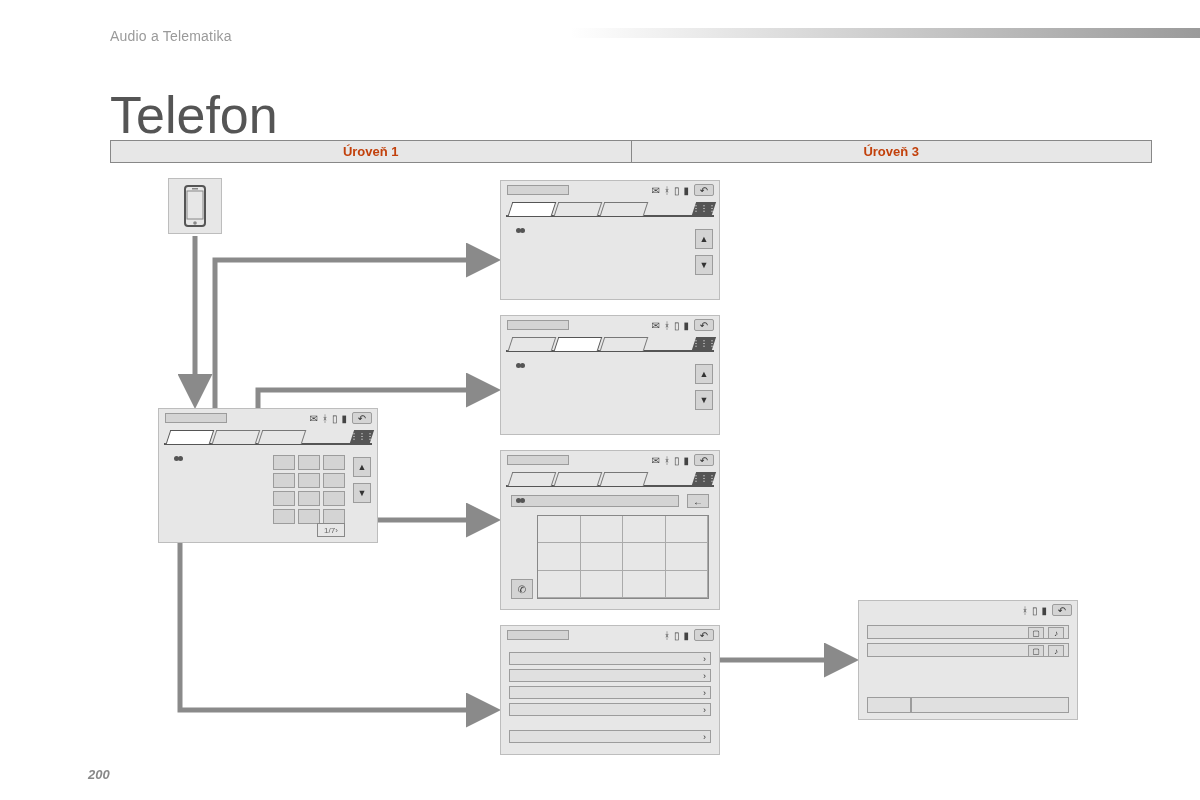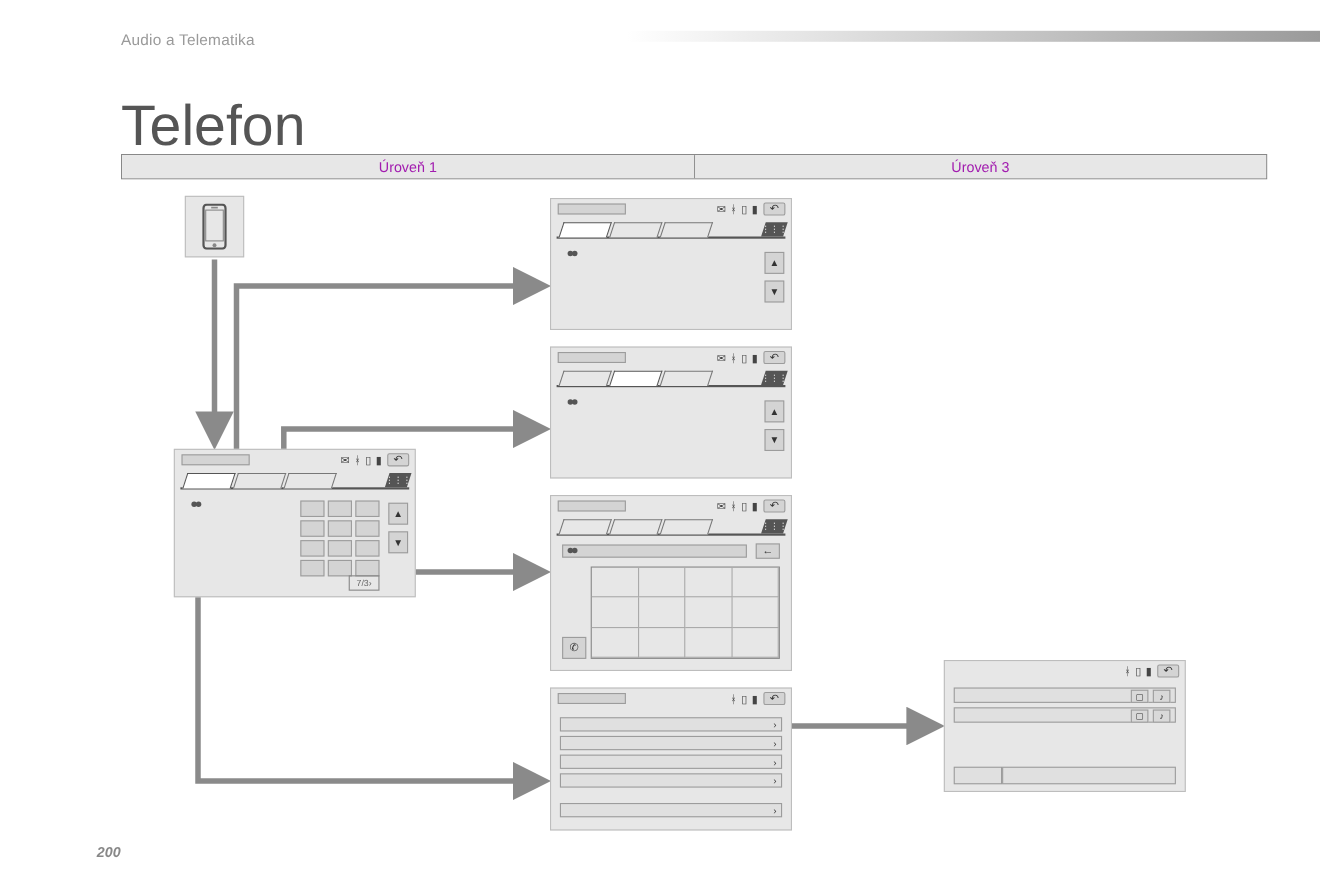--- a/index.html
+++ b/index.html
@@ -31,26 +31,26 @@
   }
   .levels {
     position: absolute;
     top: 140px; left: 110px; right: 48px;
     display: flex;
     border: 1px solid #888;
   }
   .levels div {
     flex: 1;
     text-align: center;
-    font-weight: normal;
+    font-weight: bold;
     font-size: 13px;
     padding: 3px 0;
     background: #e7e7e7;
     border-right: 1px solid #888;
-    color: #a21caf;
+    color: #c2410c;
   }
   .levels div:last-child { border-right: none; }
   .page-num {
     position: absolute;
     bottom: 18px; left: 88px;
     font-weight: bold; font-size: 13px; color: #888; font-style: italic;
   }
 
   
   .stage { position: absolute; top: 170px; left: 110px; width: 1040px; height: 590px; }
@@ -228,21 +228,21 @@
         <div class="k"></div>
           <div class="k"></div>
           <div class="k"></div>
         <div class="k"></div>
           <div class="k"></div>
           <div class="k"></div>
         <div class="k"></div>
           <div class="k"></div>
           <div class="k"></div>
       </div>
-      <div class="page-ind" style="right:32px; bottom:5px;">7/3›</div>
+      <div class="page-ind" style="right:32px; bottom:5px;">1/7›</div>
     </div>
   </div>
 
   <div class="box screen" style="left:390px; top:10px; width:220px; height:120px;">
     <div class="screen-inner">
       <div class="title-chip"></div>
       <div class="status-icons">
         <span class="ic">✉</span>
         <span class="ic">ᚼ</span>
         <span class="ic">▯</span>

